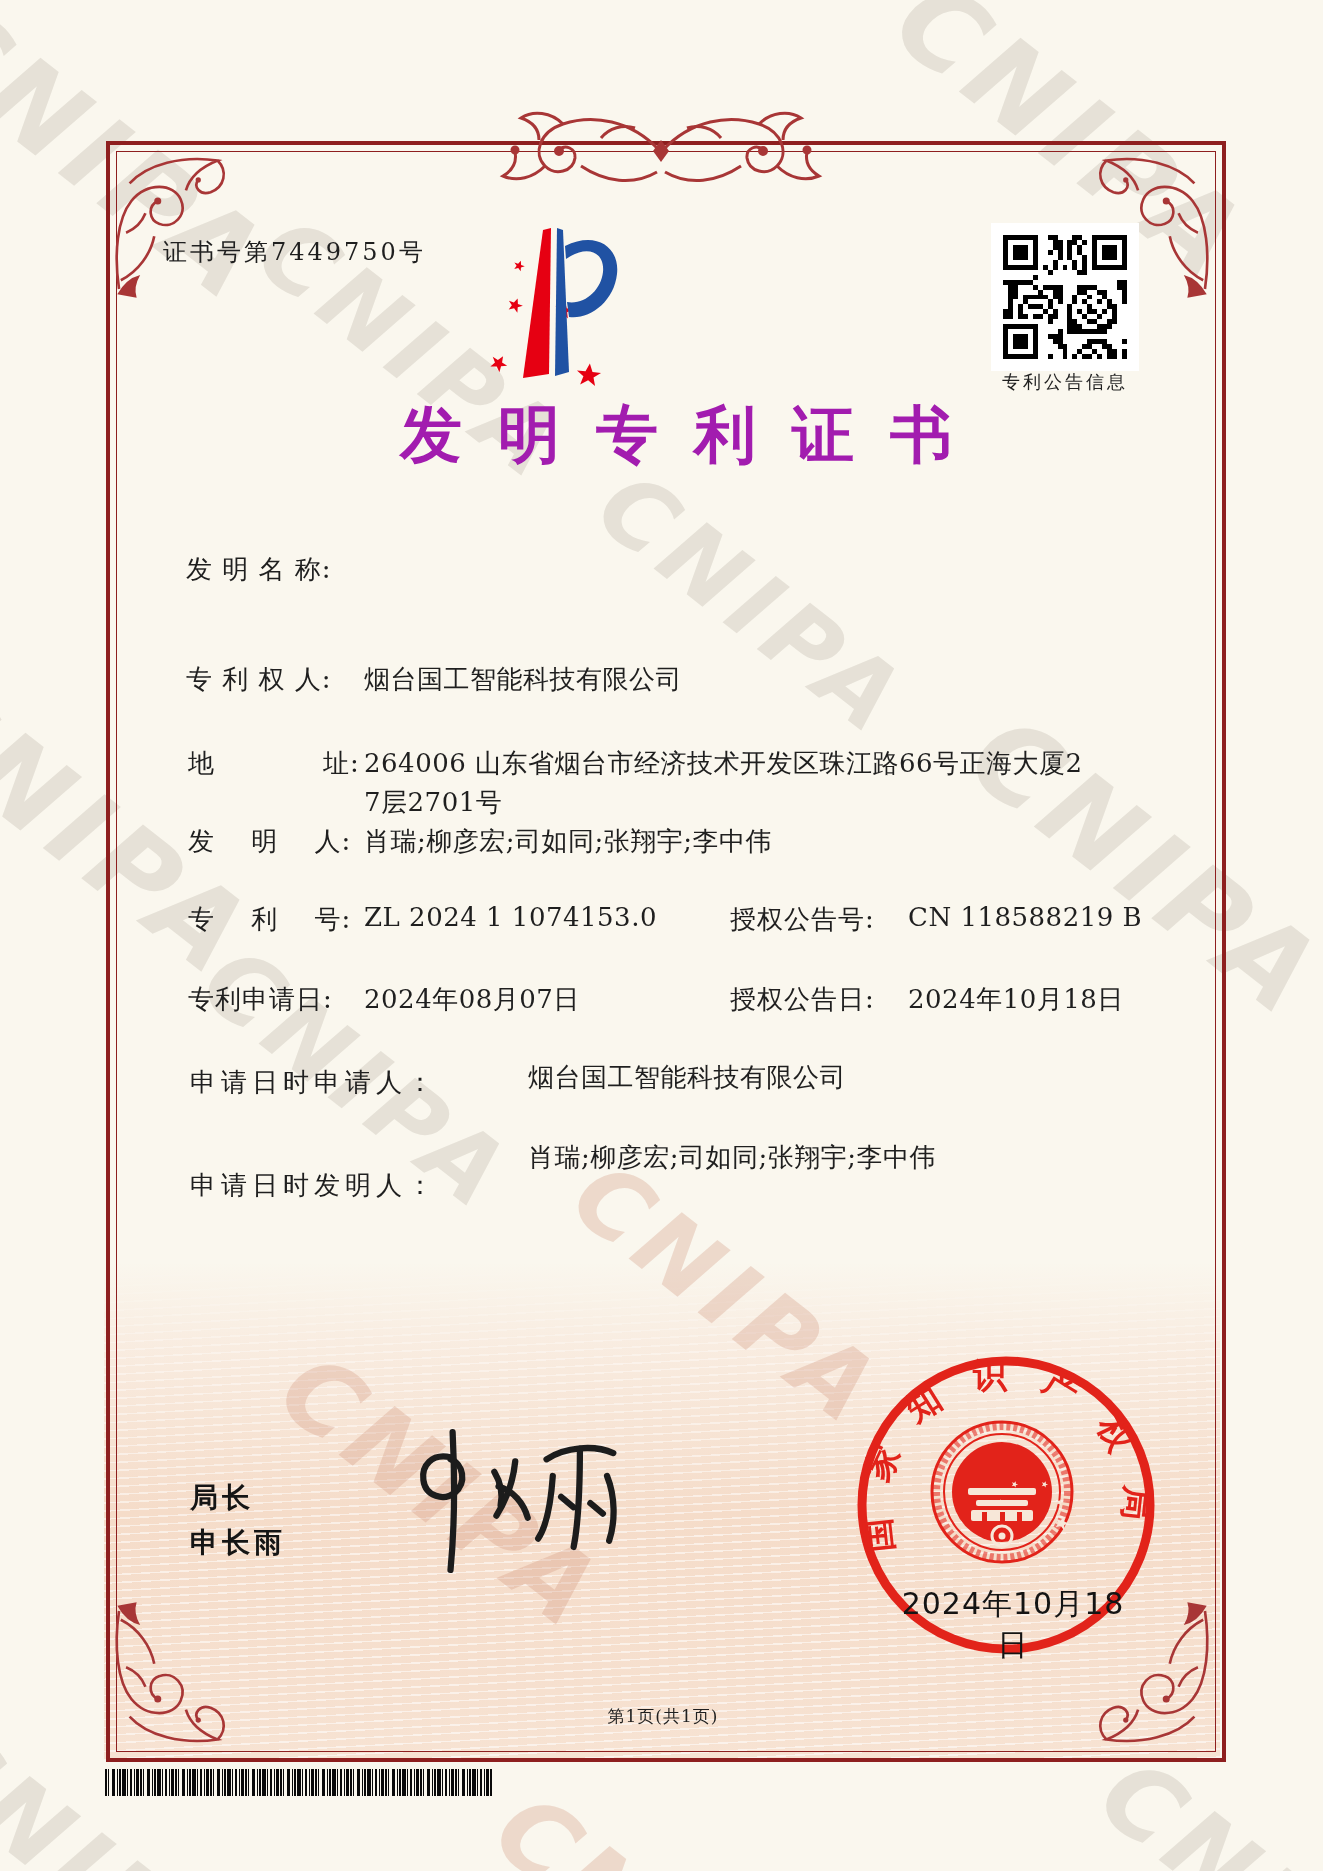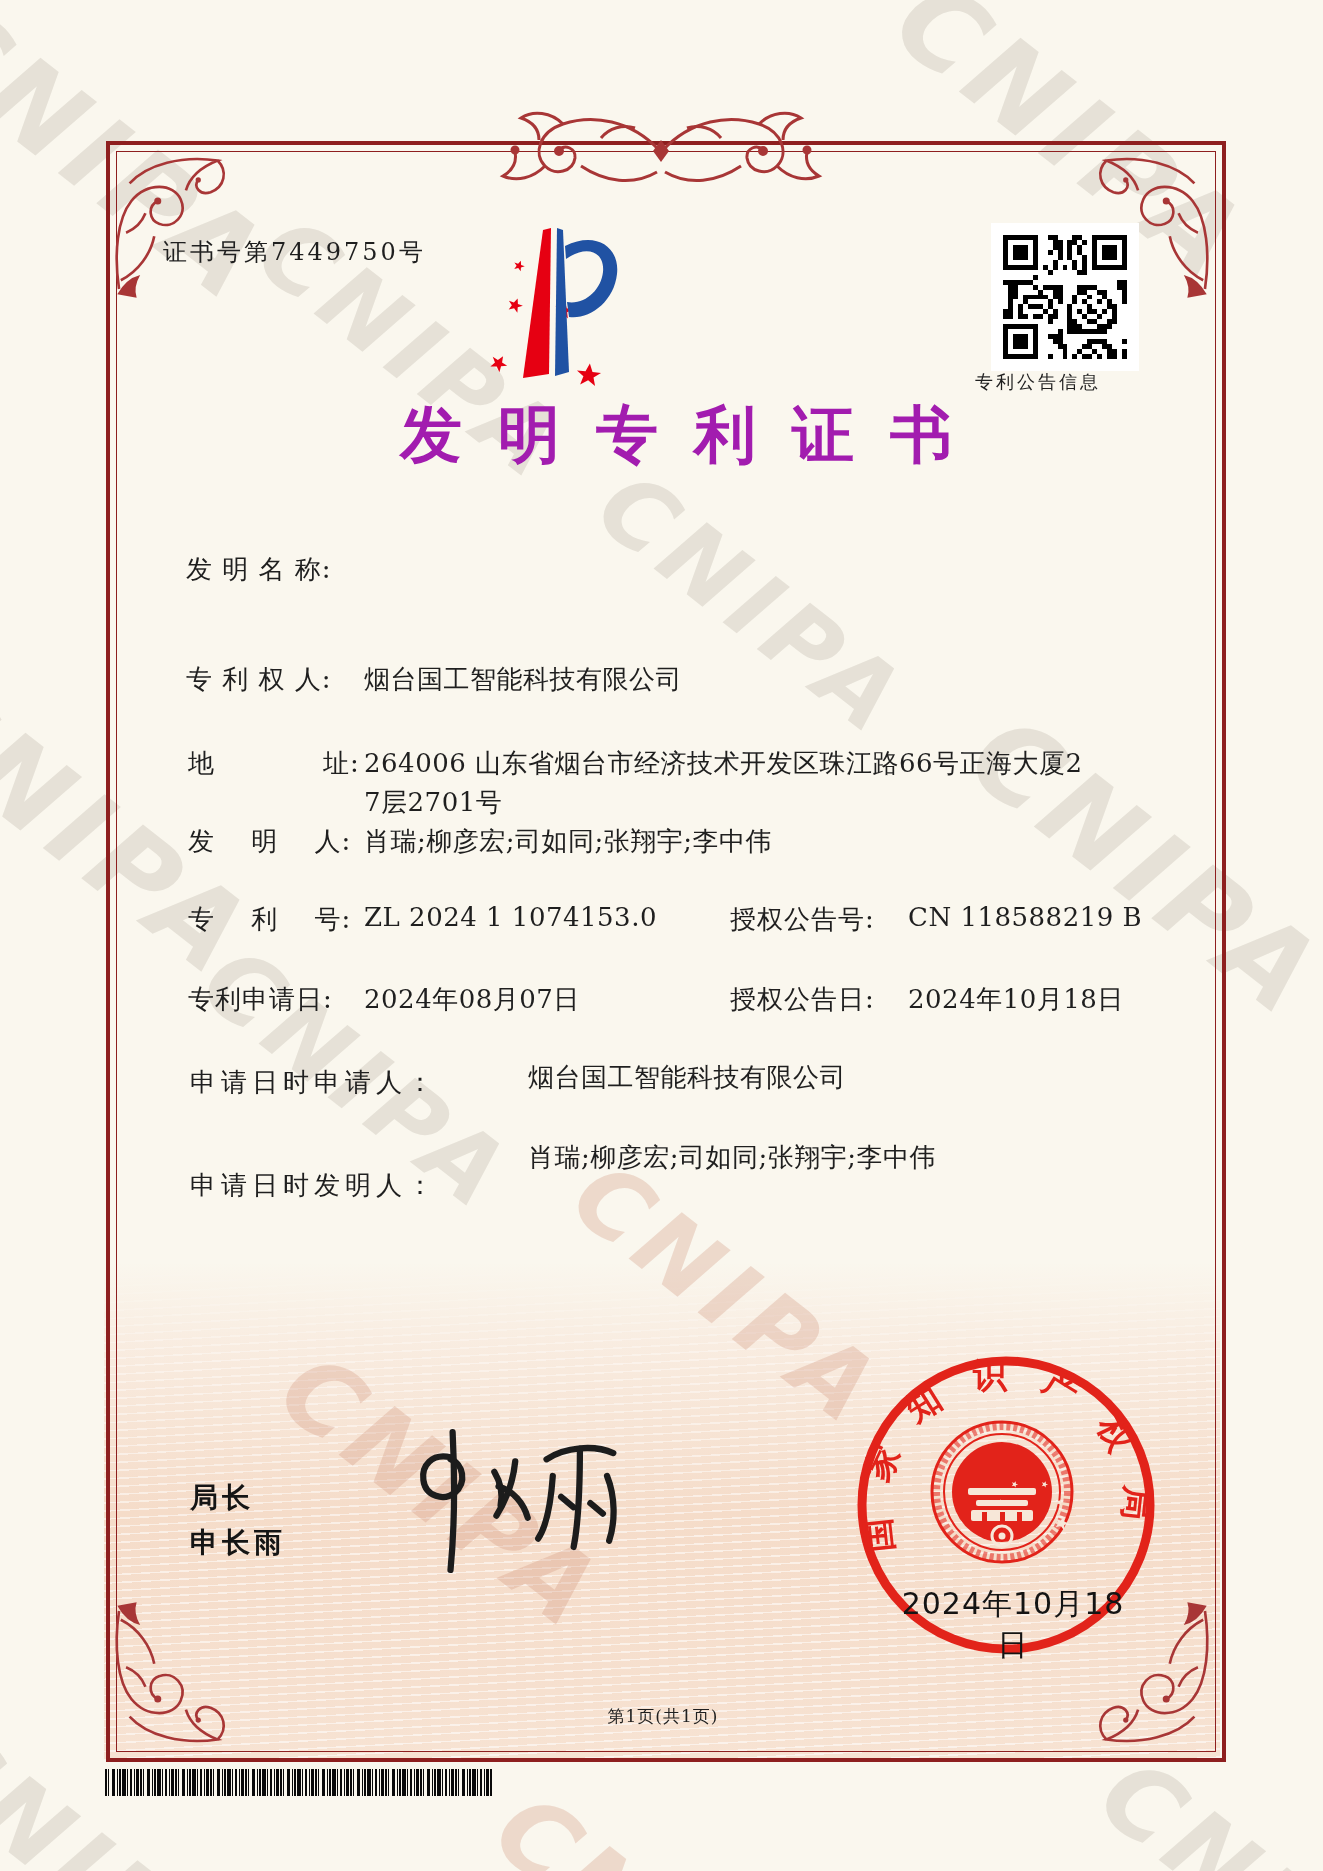--- a/index.html
+++ b/index.html
@@ -28,21 +28,21 @@
   .corner{position:absolute;width:132px;height:150px;}
   .corner.tl{left:112px;top:148px;}
   .corner.tr{left:1080px;top:148px;transform:scaleX(-1);}
   .corner.bl{left:112px;top:1602px;transform:scaleY(-1);}
   .corner.br{left:1080px;top:1602px;transform:scale(-1,-1);}
   
   .cert-no{position:absolute;left:163px;top:236px;font-size:24px;letter-spacing:3px;}
   .logo{position:absolute;left:473px;top:222px;width:150px;height:164px;}
   .qr-box{position:absolute;left:991px;top:223px;width:148px;height:148px;background:#ffffff;
           display:flex;align-items:center;justify-content:center;}
-  .qr-caption{position:absolute;left:975px;top:370px;width:180px;
+  .qr-caption{position:absolute;left:975px;top:370px;width:180px;text-align:center;
               font-size:18px;letter-spacing:3px;}
   .doc-title{position:absolute;left:400px;top:393px;width:600px;font-size:62px;font-weight:700;
              letter-spacing:36px;white-space:nowrap;color:#a21caf;}
   
   .lbl{position:absolute;font-size:26px;letter-spacing:1px;white-space:nowrap;}
   .val{position:absolute;font-size:26px;letter-spacing:0.5px;white-space:nowrap;}
   
   .stmt{position:absolute;font-size:22.5px;letter-spacing:1.5px;white-space:nowrap;color:#222;}
   
   .comm{position:absolute;left:190px;font-family:"DejaVu Sans","Liberation Sans",sans-serif;

